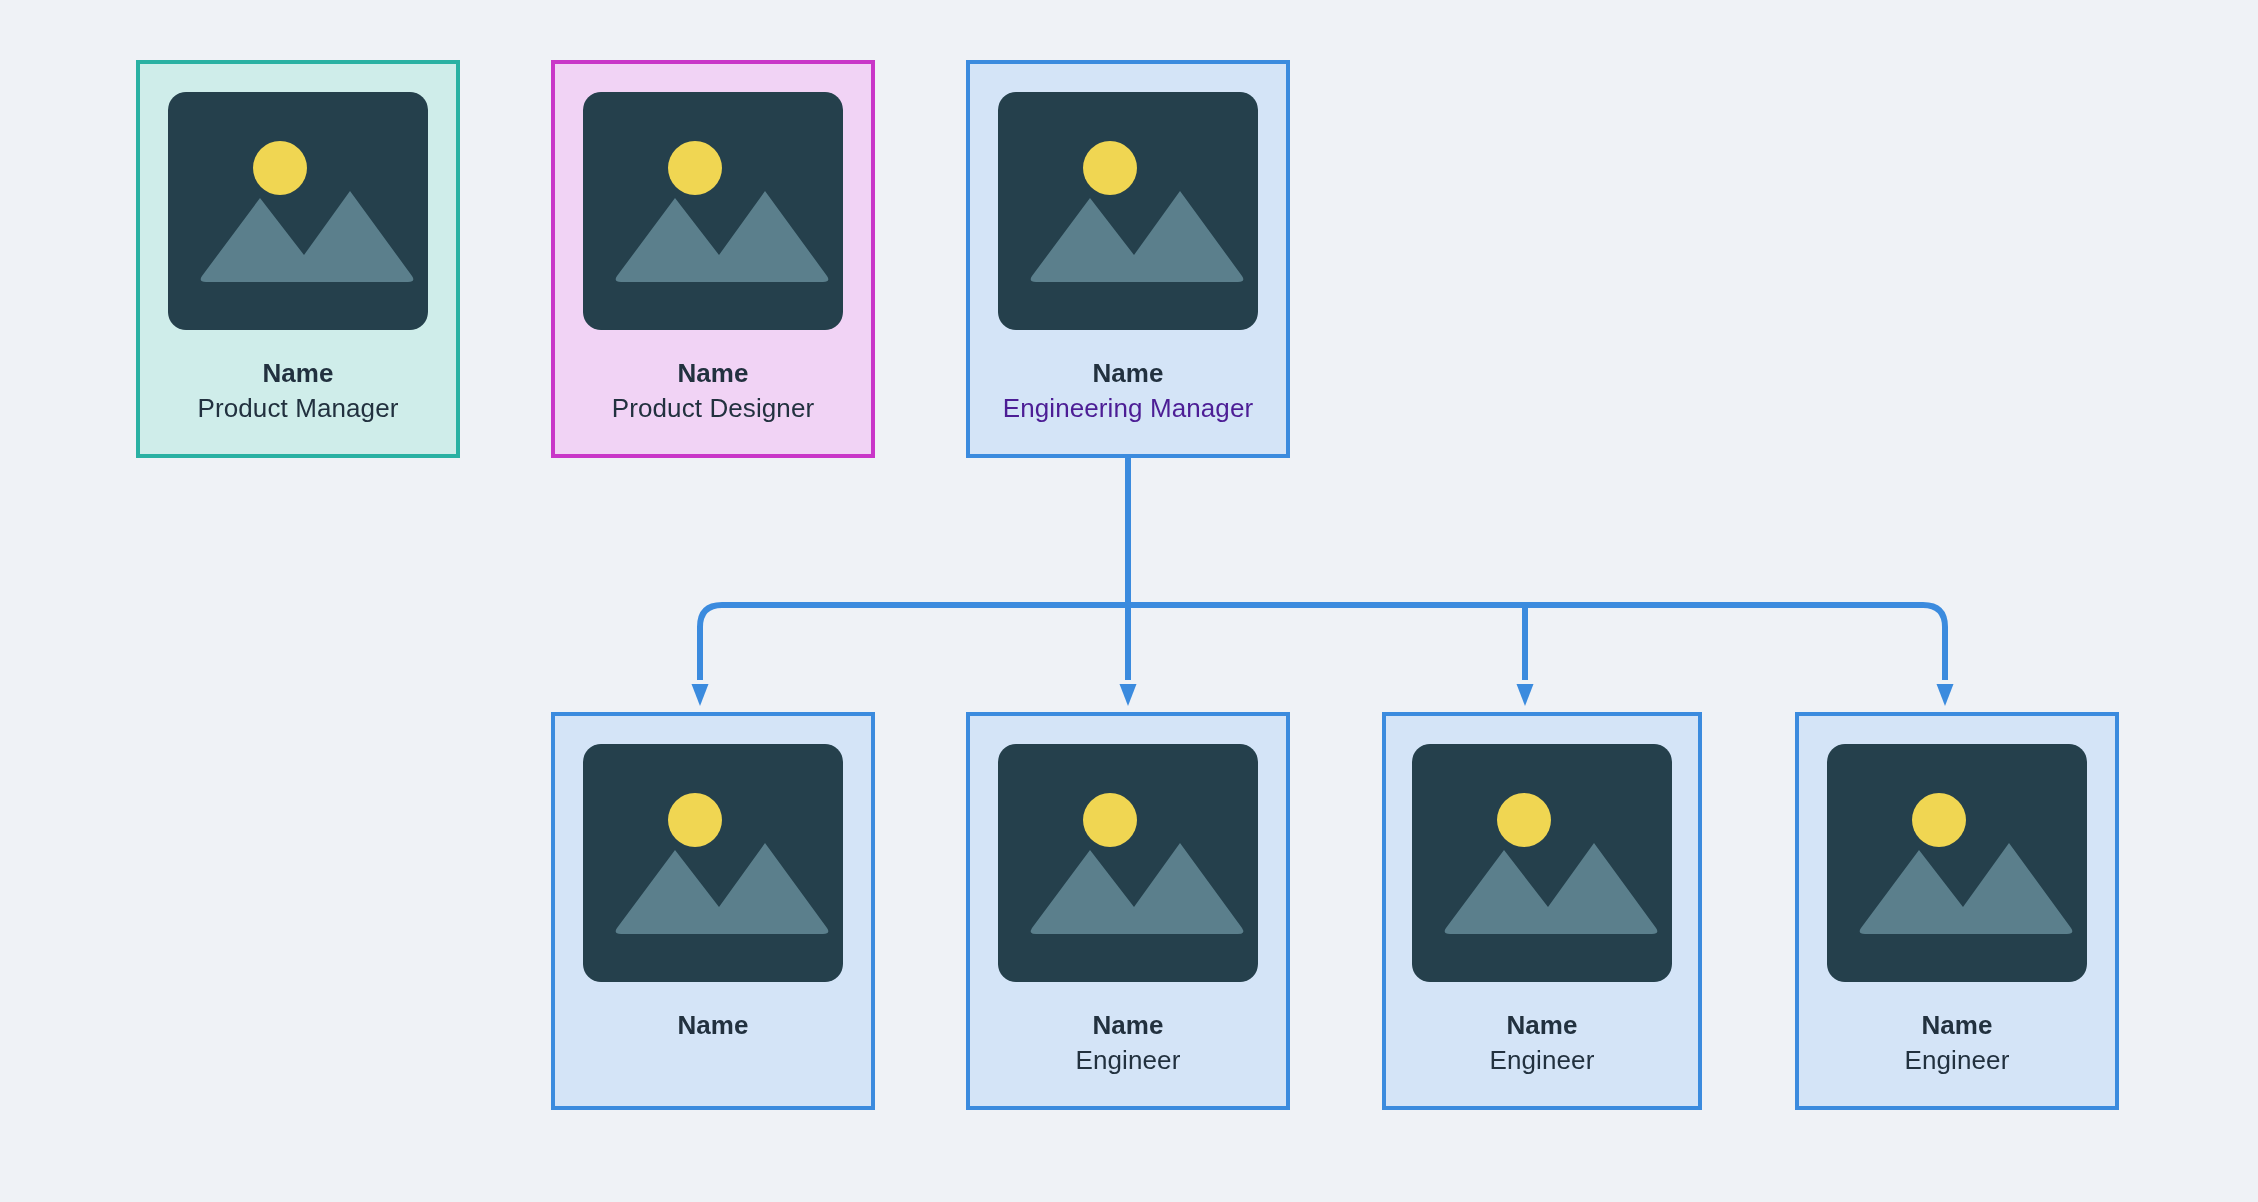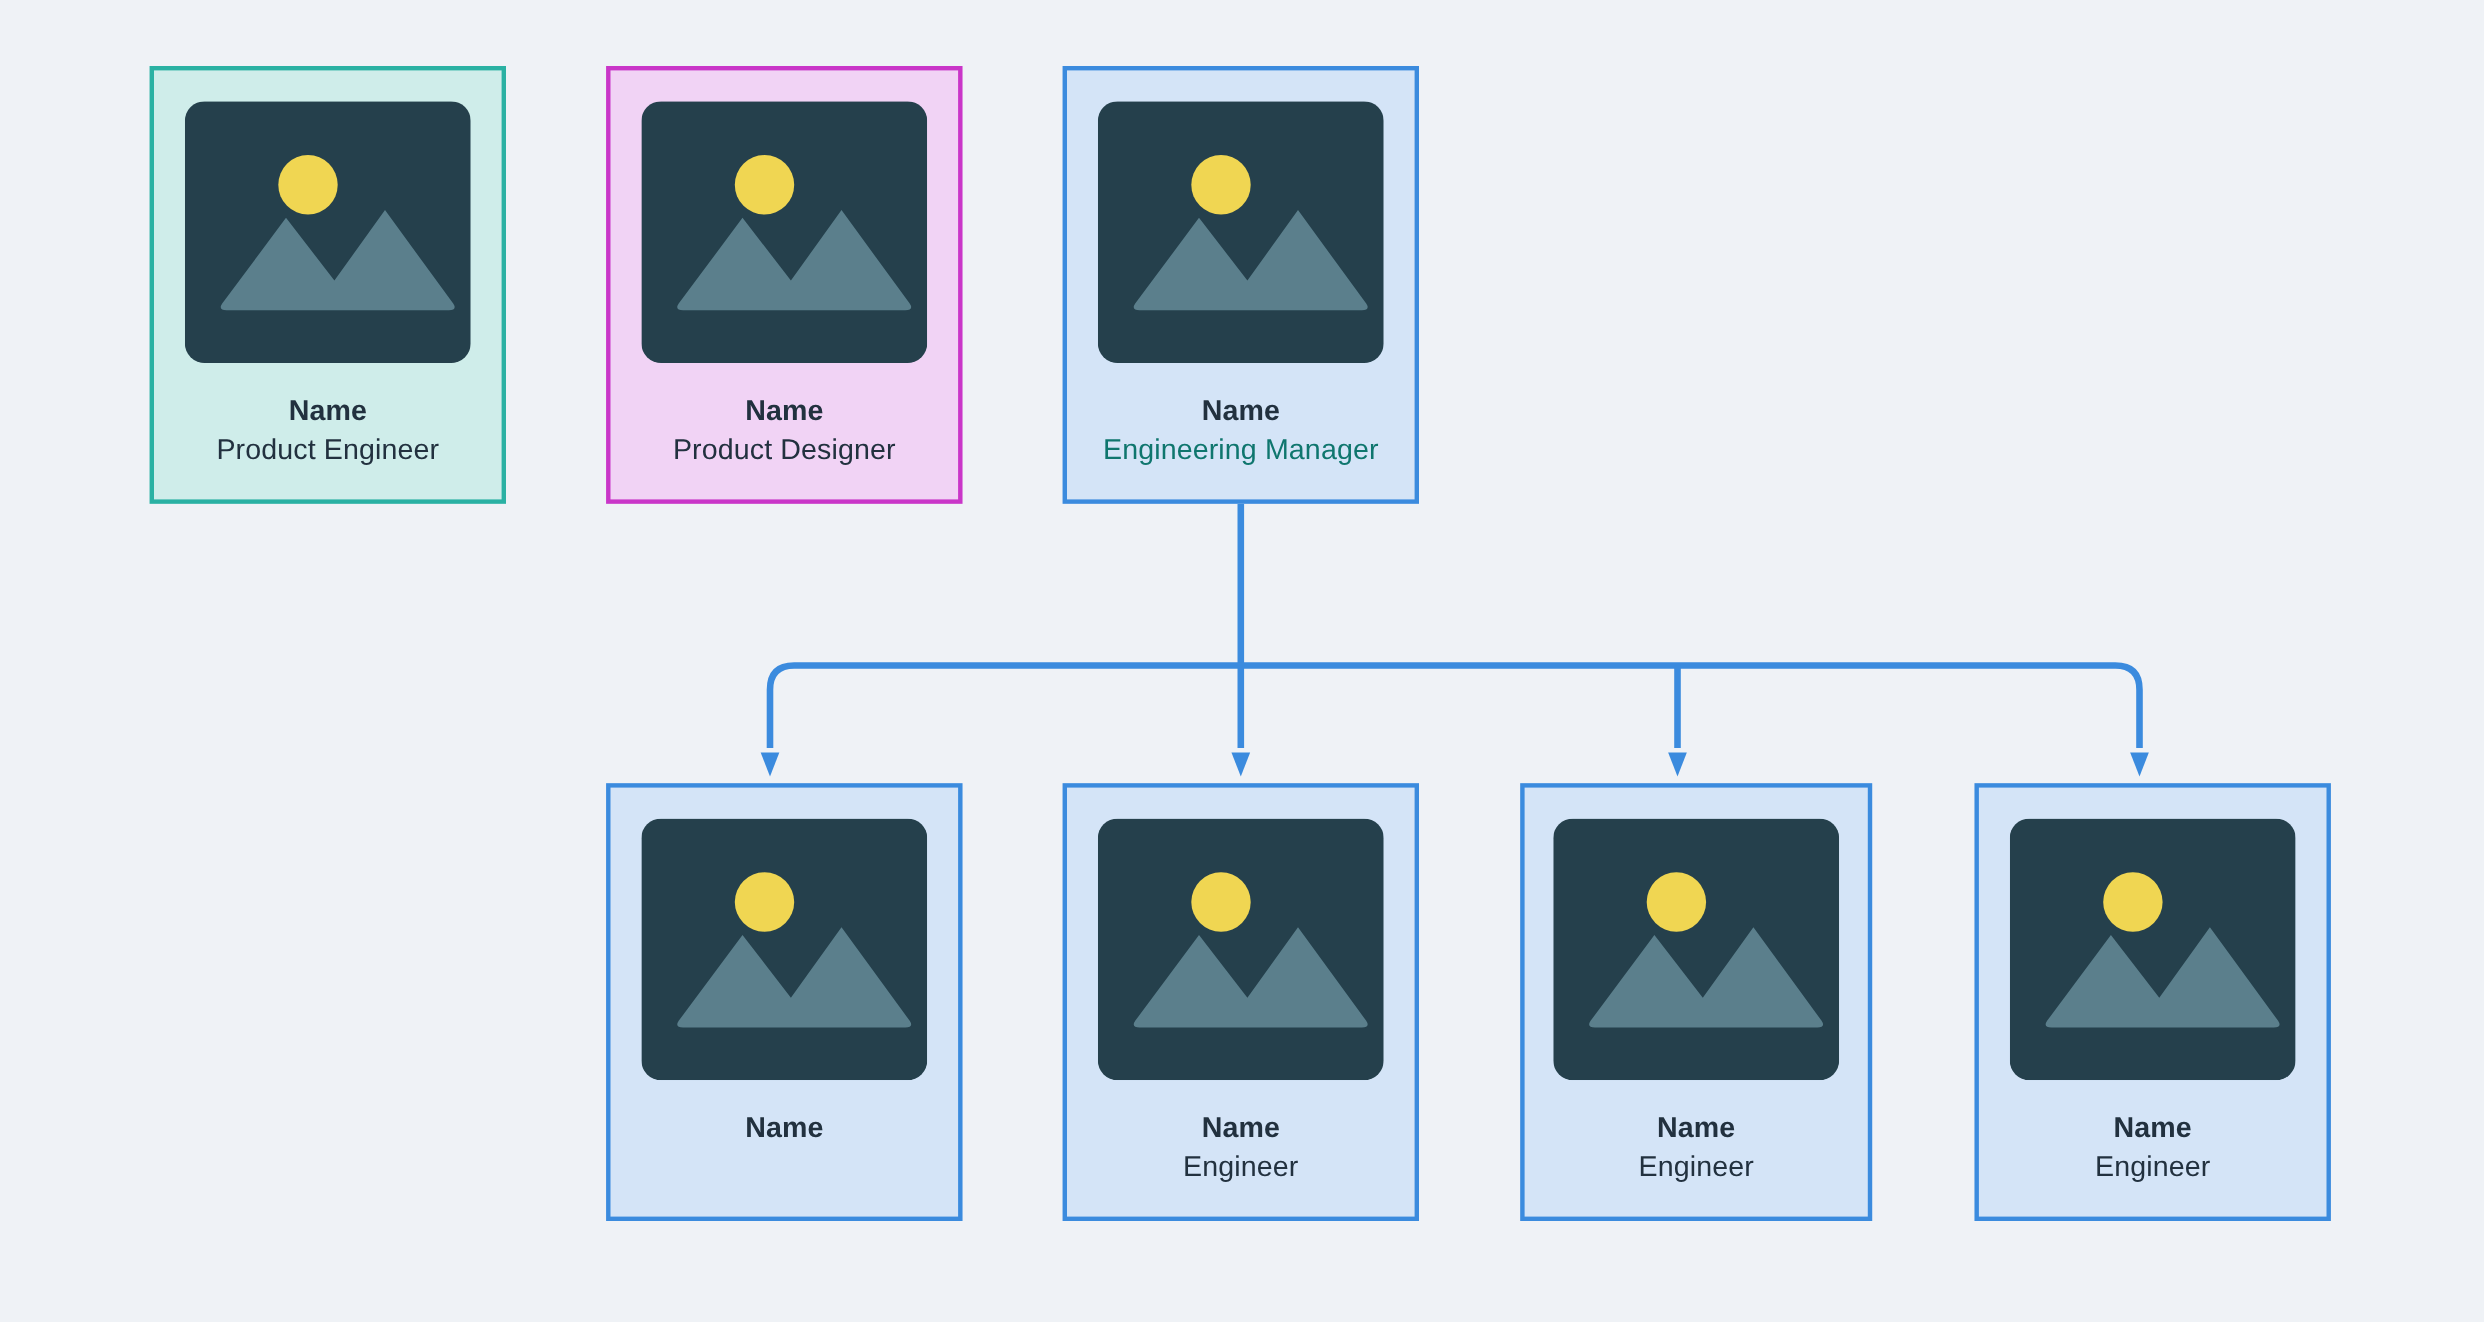--- a/index.html
+++ b/index.html
@@ -86,21 +86,21 @@
   <div class="node" style="left: 136px; top: 60px; width: 324px; height: 398px; border-color: rgb(42, 177, 163); background: rgb(207, 237, 234);">
     <div class="thumb" style="width: 260px; height: 238px; margin-top: 28px;">
       <svg viewBox="0 0 260 238" preserveAspectRatio="none">
         <rect class="t-bg" x="0" y="0" width="260" height="238" rx="18" ry="18" fill="#25404c"></rect>
         <circle class="t-sun" cx="112" cy="76" r="27" fill="#f0d652"></circle>
         <path class="t-mtn" d="M34 184 L92 106 L136 163 L182 99 L244 184 Q248 190 240 190 L38 190 Q30 190 34 184 Z" fill="#5b7f8c"></path>
       </svg>
     </div>
     <div class="node-text" style="margin-top: 26px;">
       <div class="node-name" style="color: rgb(34, 49, 63);">Name</div>
-      <div class="node-role" style="color: rgb(34, 49, 63);">Product Engineer</div>
+      <div class="node-role" style="color: rgb(34, 49, 63);">Product Manager</div>
     </div>
   </div>
 
   <div class="node" style="left: 551px; top: 60px; width: 324px; height: 398px; border-color: rgb(201, 54, 200); background: rgb(241, 211, 245);">
     <div class="thumb" style="width: 260px; height: 238px; margin-top: 28px;">
       <svg viewBox="0 0 260 238" preserveAspectRatio="none">
         <rect class="t-bg" x="0" y="0" width="260" height="238" rx="18" ry="18" fill="#25404c"></rect>
         <circle class="t-sun" cx="112" cy="76" r="27" fill="#f0d652"></circle>
         <path class="t-mtn" d="M34 184 L92 106 L136 163 L182 99 L244 184 Q248 190 240 190 L38 190 Q30 190 34 184 Z" fill="#5b7f8c"></path>
       </svg>
@@ -114,21 +114,21 @@
   <div class="node" style="left: 966px; top: 60px; width: 324px; height: 398px; border-color: rgb(59, 139, 222); background: rgb(212, 228, 247);">
     <div class="thumb" style="width: 260px; height: 238px; margin-top: 28px;">
       <svg viewBox="0 0 260 238" preserveAspectRatio="none">
         <rect class="t-bg" x="0" y="0" width="260" height="238" rx="18" ry="18" fill="#25404c"></rect>
         <circle class="t-sun" cx="112" cy="76" r="27" fill="#f0d652"></circle>
         <path class="t-mtn" d="M34 184 L92 106 L136 163 L182 99 L244 184 Q248 190 240 190 L38 190 Q30 190 34 184 Z" fill="#5b7f8c"></path>
       </svg>
     </div>
     <div class="node-text" style="margin-top: 26px;">
       <div class="node-name" style="color: rgb(34, 49, 63);">Name</div>
-      <div class="node-role" style="color: #0f766e;">Engineering Manager</div>
+      <div class="node-role" style="color: #4c1d95;">Engineering Manager</div>
     </div>
   </div>
 
   <div class="node" style="left: 551px; top: 712px; width: 324px; height: 398px; border-color: rgb(59, 139, 222); background: rgb(212, 228, 247);">
     <div class="thumb" style="width: 260px; height: 238px; margin-top: 28px;">
       <svg viewBox="0 0 260 238" preserveAspectRatio="none">
         <rect class="t-bg" x="0" y="0" width="260" height="238" rx="18" ry="18" fill="#25404c"></rect>
         <circle class="t-sun" cx="112" cy="76" r="27" fill="#f0d652"></circle>
         <path class="t-mtn" d="M34 184 L92 106 L136 163 L182 99 L244 184 Q248 190 240 190 L38 190 Q30 190 34 184 Z" fill="#5b7f8c"></path>
       </svg>

